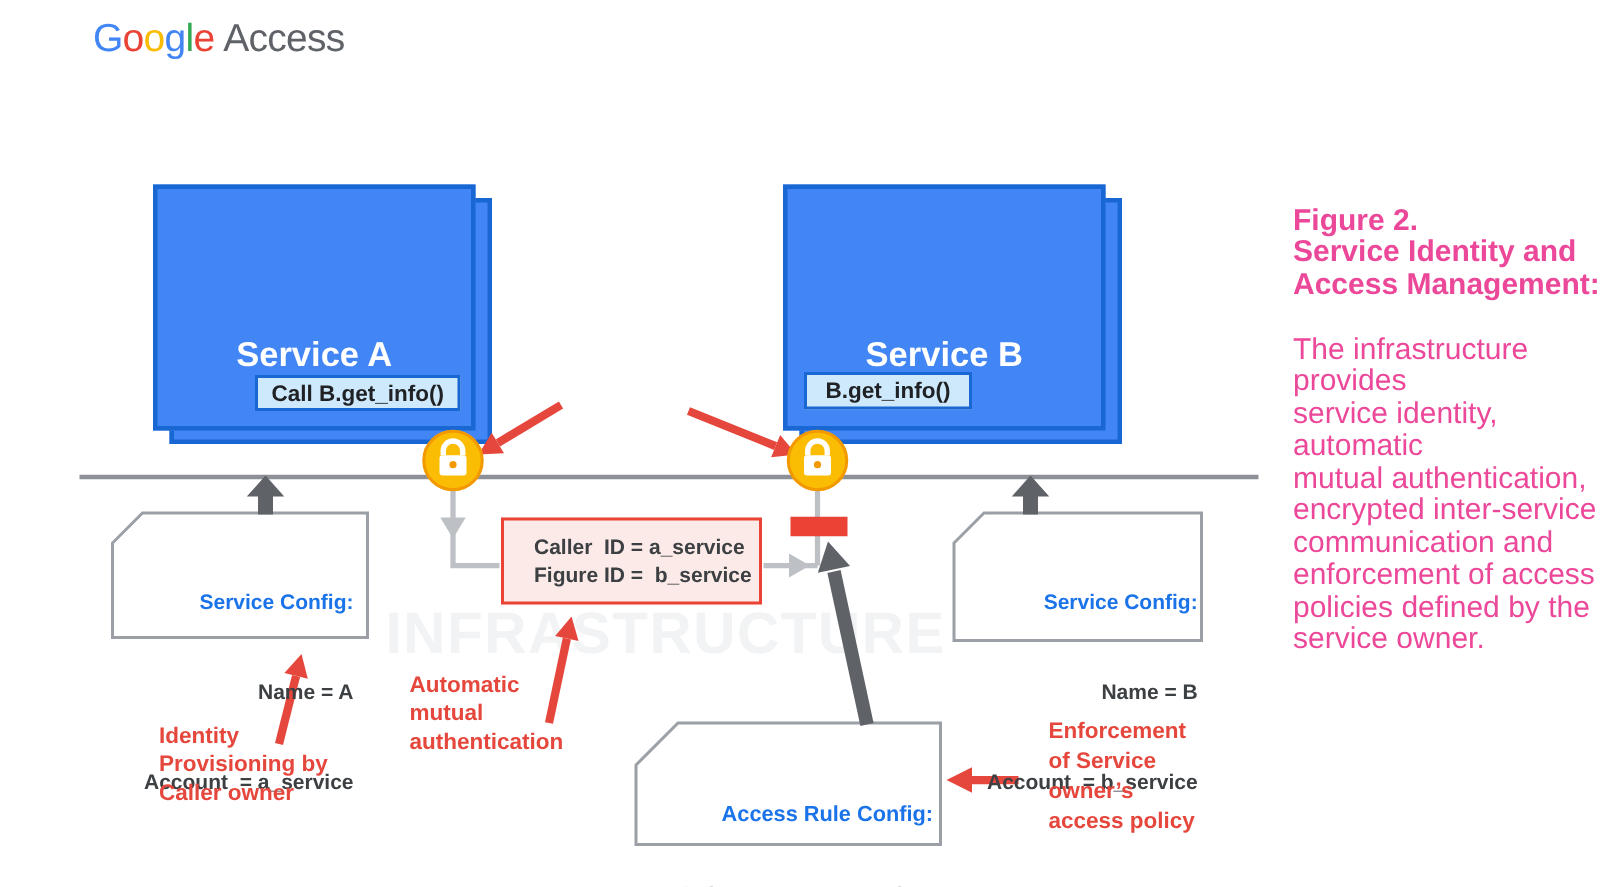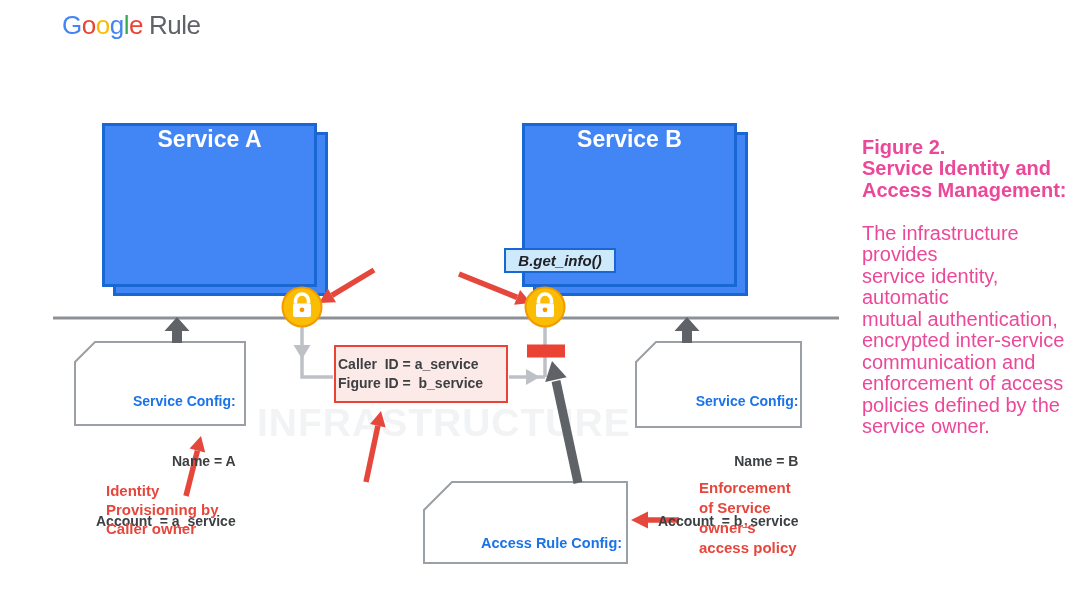--- a/index.html
+++ b/index.html
@@ -10,28 +10,28 @@
   
   .logo{left:62px;top:10px;font-size:26px;font-weight:500;letter-spacing:-0.5px;}
   .logo .cloud{color:#5F6368;font-weight:400;margin-left:6px;}
   .c-blue{color:#4285F4}.c-red{color:#EA4335}.c-yellow{color:#FBBC04}.c-green{color:#34A853}
 
   
   .watermark{left:257px;top:401px;font-size:39px;font-weight:700;color:#F1F3F4;letter-spacing:1px;}
 
   
   .svc{width:215px;height:164px;background:#4285F4;border:3px solid #1967D2;box-sizing:border-box;}
-  .svc-main{display:flex;align-items:flex-start;justify-content:center;padding-bottom:34px;}
+  .svc-main{display:flex;align-items:flex-end;justify-content:center;padding-bottom:34px;}
   .svc-title{color:#fff;font-size:23px;font-weight:700;}
   .chip{background:#CDE9FB;border:2px solid #1967D2;box-sizing:border-box;display:flex;
         align-items:center;justify-content:center;font-size:15px;font-weight:700;color:#202124;white-space:pre;}
 
   
   .caller{left:334px;top:345px;width:174px;height:58px;background:#FCEAE8;border:2px solid #EA4335;
-          box-sizing:border-box;display:flex;flex-direction:column;justify-content:center;padding-left:2px;}
+          box-sizing:border-box;display:flex;flex-direction:column;justify-content:center;padding-left:20px;}
   .caller div{font-size:14px;font-weight:700;color:#3C4043;line-height:19px;white-space:pre;}
 
   
   .cfg{font-size:14px;font-weight:700;color:#3C4043;line-height:20px;white-space:pre;text-align:right;}
   .cfg .hd{color:#1A73E8;}
 
   
   .red-note{color:#E6473D;font-size:15px;font-weight:700;line-height:19px;white-space:pre-line;}
   .enc{left:330px;top:249px;width:172px;text-align:center;}
   .idn{left:106px;top:481px;}
@@ -43,35 +43,36 @@
   .figure .ttl{font-weight:700;}
 
   svg{position:absolute;left:0;top:0;}
 </style>
 </head>
 <body>
 
 <div class="canvas">
 
   <div class="abs logo">
-    <span class="c-blue">G</span><span class="c-red">o</span><span class="c-yellow">o</span><span class="c-blue">g</span><span class="c-green">l</span><span class="c-red">e</span><span class="cloud">Rule</span>
+    <span class="c-blue">G</span><span class="c-red">o</span><span class="c-yellow">o</span><span class="c-blue">g</span><span class="c-green">l</span><span class="c-red">e</span><span class="cloud">Access</span>
   </div>
 
   <div class="abs watermark">INFRASTRUCTURE</div>
 
   <div class="abs svc" style="left:113px;top:132px;"></div>
   <div class="abs svc svc-main" style="left:102px;top:123px;">
     <span class="svc-title">Service A</span>
   </div>
+  <div class="abs chip" style="left:170px;top:250px;width:137px;height:24px;">Call B.get_info()</div>
 
   <div class="abs svc" style="left:533px;top:132px;"></div>
   <div class="abs svc svc-main" style="left:522px;top:123px;">
     <span class="svc-title">Service B</span>
   </div>
-  <div class="abs chip" style="left:504px;top:248px;width:112px;height:25px;font-style:italic;">B.get_info()</div>
+  <div class="abs chip" style="left:536px;top:248px;width:112px;height:25px;">B.get_info()</div>
 
   <svg width="1080" height="591" viewBox="0 0 1080 591">
 
     <rect x="53" y="316.5" width="786" height="3" fill="#8D9196"></rect>
 
     <path d="M95,342 H245 V425 H75 V362 Z" fill="#fff" stroke="#9AA0A6" stroke-width="2"></path>
     <path d="M656,342 H801 V427 H636 V362 Z" fill="#fff" stroke="#9AA0A6" stroke-width="2"></path>
     <path d="M452,482 H627 V563 H424 V510 Z" fill="#fff" stroke="#9AA0A6" stroke-width="2"></path>
 
     <path d="M302,327 V377 H333" fill="none" stroke="#BDC1C6" stroke-width="3.5"></path>
@@ -134,20 +135,23 @@
   </div>
   <div class="abs cfg" style="left:452px;top:498px;line-height:18px;font-size:14.5px;">
     <div class="hd">Access Rule Config:</div>
     <div>Only account ‘a_service’</div>
     
   </div>
 
   <div class="abs red-note idn">Identity
 Provisioning by
 Caller owner</div>
+  <div class="abs red-note aut">Automatic
+mutual
+authentication</div>
   <div class="abs red-note enf">Enforcement
 of Service
 owner’s
 access policy</div>
 
   <div class="abs figure">
     <div class="ttl">Figure 2.
 Service Identity and
 Access Management:</div>
     <div>The infrastructure provides

